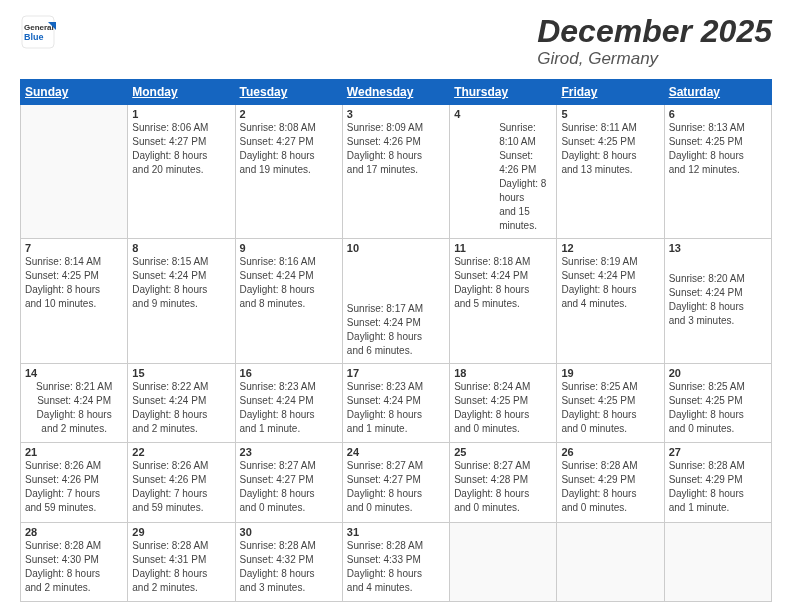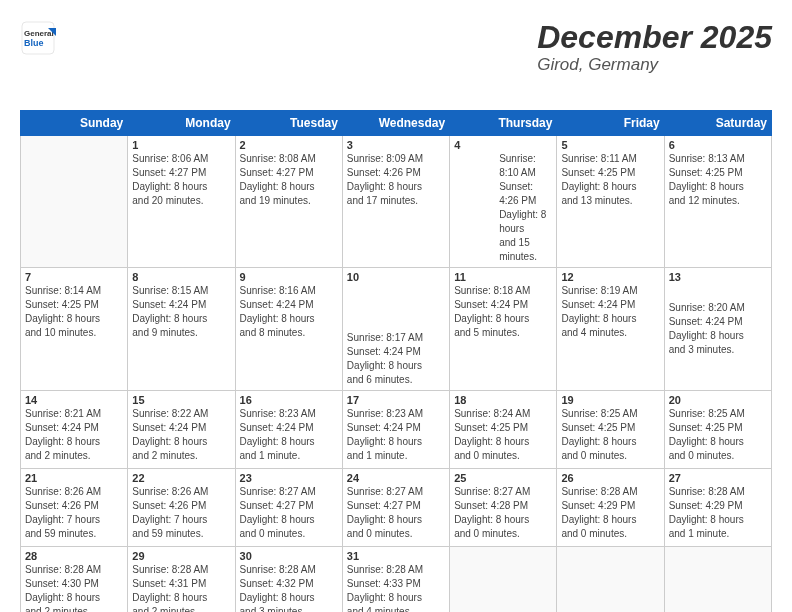--- a/index.html
+++ b/index.html
@@ -6,24 +6,23 @@
     body {
       width: 792px;
       height: 612px;
       font-family: Arial, sans-serif;
       background: #fff;
       overflow: hidden;
     }
     .page {
       width: 792px;
       height: 612px;
-      padding: 20px 20px 10px 20px;
+      padding: 14px 20px 10px 20px;
       display: flex;
       flex-direction: column;
-      gap: 25px;
     }
     .header {
       display: flex;
       justify-content: space-between;
       align-items: flex-start;
       margin-bottom: 10px;
     }
     .logo {
       display: flex;
       flex-direction: column;
@@ -48,22 +47,23 @@
       border-collapse: collapse;
       width: 100%;
       table-layout: fixed;
     }
     .calendar th {
       background: #1565c0;
       color: #fff;
       font-size: 12px;
       font-weight: bold;
       padding: 5px 4px;
-      text-align: right;
+      text-align: left;
       border: 1px solid #1565c0;
+      text-decoration: underline;
     }
     .calendar td {
       vertical-align: top;
       border: 1px solid #ccc;
       padding: 3px 4px;
       font-size: 9.5px;
       color: #333;
       height: 80px;
     }
     .day-num {
@@ -213,21 +213,21 @@
             <span class="day-num">13</span>
             <div class="day-info" style="white-space: pre-line; margin-top: 18px;">Sunrise: 8:20 AM
 Sunset: 4:24 PM
 Daylight: 8 hours
 and 3 minutes.</div>
           </td>
         </tr>
         <tr class="week-row">
           <td>
             <span class="day-num">14</span>
-            <div class="day-info" style="white-space: pre-line;">Sunrise: 8:21 AM
+            <div class="day-info" style="white-space: pre-line; text-align: center;">Sunrise: 8:21 AM
 Sunset: 4:24 PM
 Daylight: 8 hours
 and 2 minutes.</div>
           </td>
           <td>
             <span class="day-num">15</span>
             <div class="day-info" style="white-space: pre-line;">Sunrise: 8:22 AM
 Sunset: 4:24 PM
 Daylight: 8 hours
 and 2 minutes.</div>

